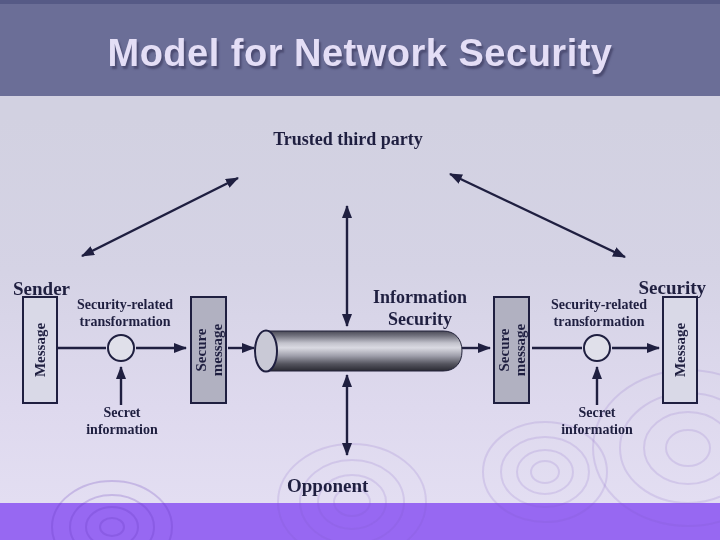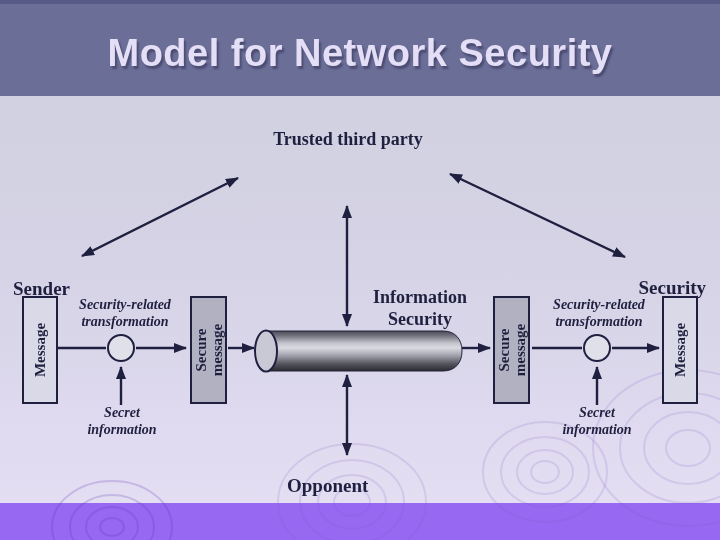--- a/index.html
+++ b/index.html
@@ -23,21 +23,21 @@
           display:flex;align-items:center;justify-content:center;}
   .title{font-family:"Liberation Sans",sans-serif;font-weight:bold;font-size:38px;
          color:var(--title_text);letter-spacing:0.5px;padding-top:6px;
          text-shadow:2px 3px 2px var(--title_shadow);}
   .body{position:absolute;left:0;top:118px;width:720px;height:385px;
         background:linear-gradient(180deg,var(--body_top) 0%,#d5d3e5 40%,#ded9ee 75%,var(--body_bottom) 100%);}
   .footer{position:absolute;left:0;top:503px;width:720px;height:37px;background:var(--footer_band);}
   svg.overlay{position:absolute;left:0;top:0;width:720px;height:540px;pointer-events:none;}
   .lbl{position:absolute;color:var(--ink);font-weight:bold;}
   .big{font-size:19px;line-height:21px;margin-top:14px;}
-  .small{font-size:14px;line-height:17px;text-align:center;font-style:italic;}
+  .small{font-size:14px;line-height:17px;text-align:center;}
   .trusted{left:230px;top:128px;width:236px;text-align:center;font-size:18px;line-height:23px;}
   .channel-lbl{left:350px;top:286px;width:140px;text-align:center;font-size:18px;line-height:22px;}
   .dbox{position:absolute;box-sizing:border-box;border:2px solid var(--ink);width:36px;height:108px;top:296px;}
   .dbox.light{background:var(--box_light_fill);}
   .dbox.dark{background:var(--box_dark_fill);width:37px;}
   .vlabel{position:absolute;left:50%;top:50%;transform:translate(-50%,-50%) rotate(-90deg);
           font-weight:bold;color:var(--ink);font-size:15px;line-height:16px;
           text-align:center;white-space:nowrap;}
   .xform-circle{position:absolute;top:334px;width:28px;height:28px;box-sizing:border-box;
           border:2px solid var(--ink);border-radius:50%;background:var(--circle_fill);}

